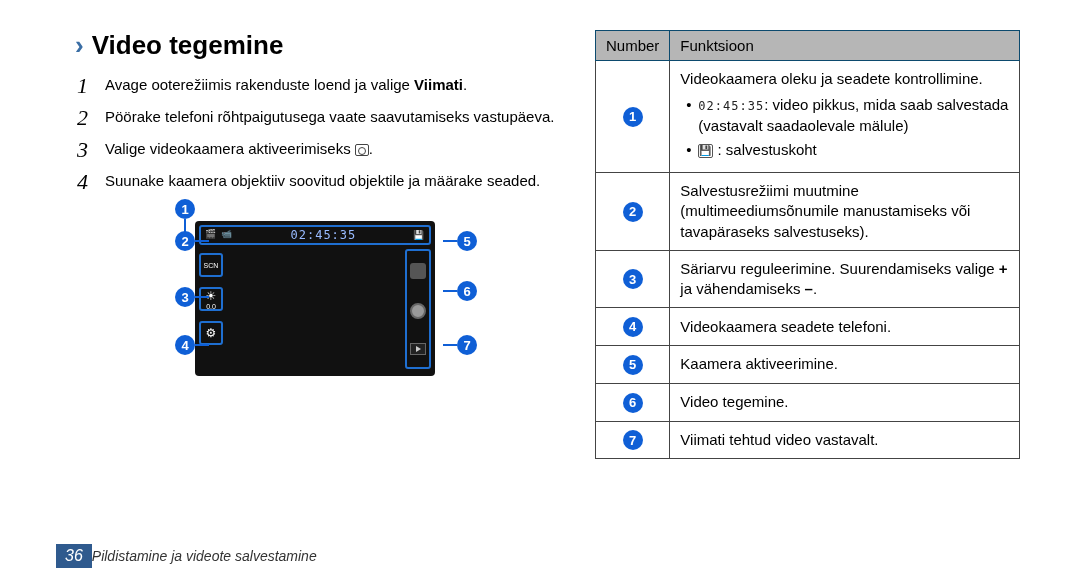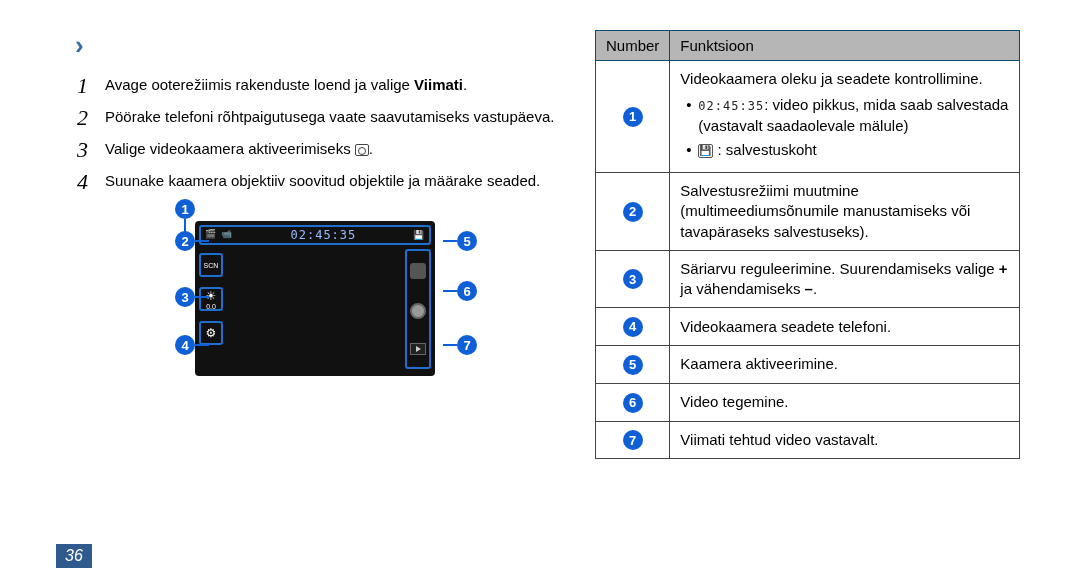--- a/index.html
+++ b/index.html
@@ -203,20 +203,21 @@
 </style>
 </head>
 <body>
 
 <div class="page">
 
   <div class="left-col">
 
     <div class="heading">
       <span class="heading-chevron">›</span>
+      <span class="heading-title">Video tegemine</span>
     </div>
 
     <div class="steps">
       <div class="step">
         <div class="step-num">1</div>
         <div class="step-text">
           <span>Avage ooterežiimis rakenduste loend ja valige </span><span class="bold">Viimati</span><span>.</span>
         </div>
       </div>
       <div class="step">
@@ -325,13 +326,14 @@
           <td>Viimati tehtud video vastavalt.</td>
         </tr>
       </tbody>
     </table>
   </div>
 
 </div>
 
 <div class="footer">
   <span class="page-num">36</span>
+  <span class="footer-text">Pildistamine ja videote salvestamine</span>
 </div>
 
 </body></html>

